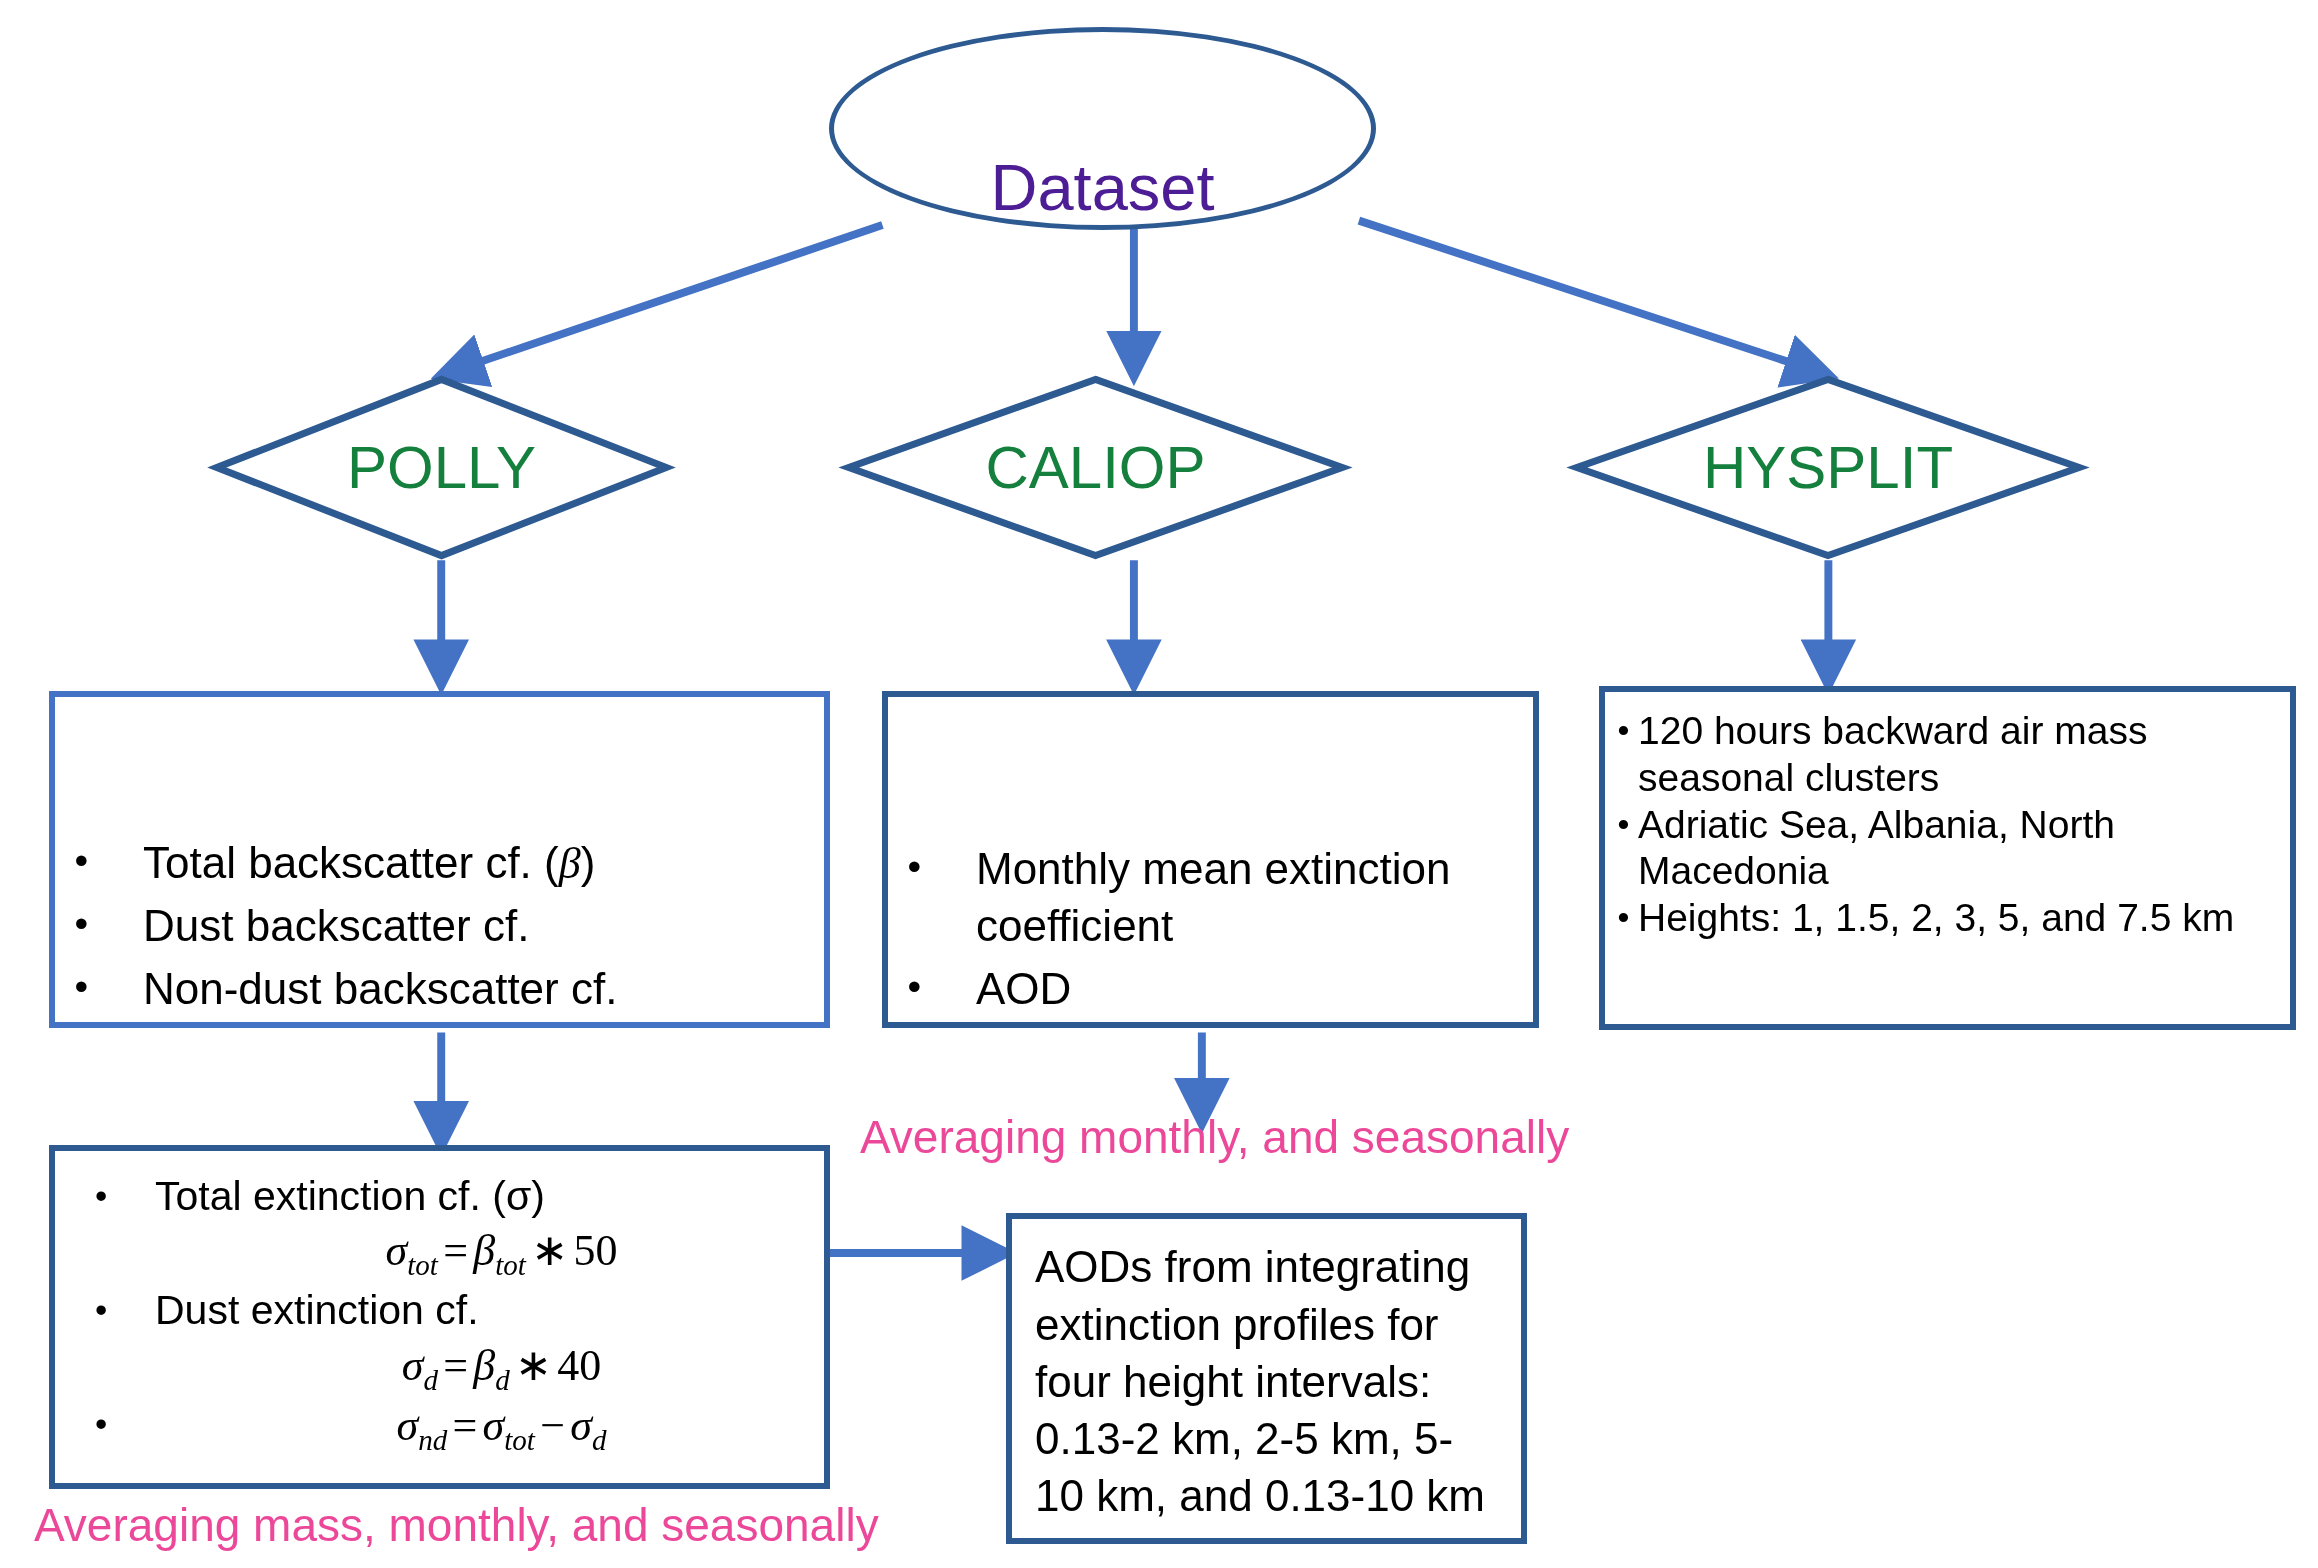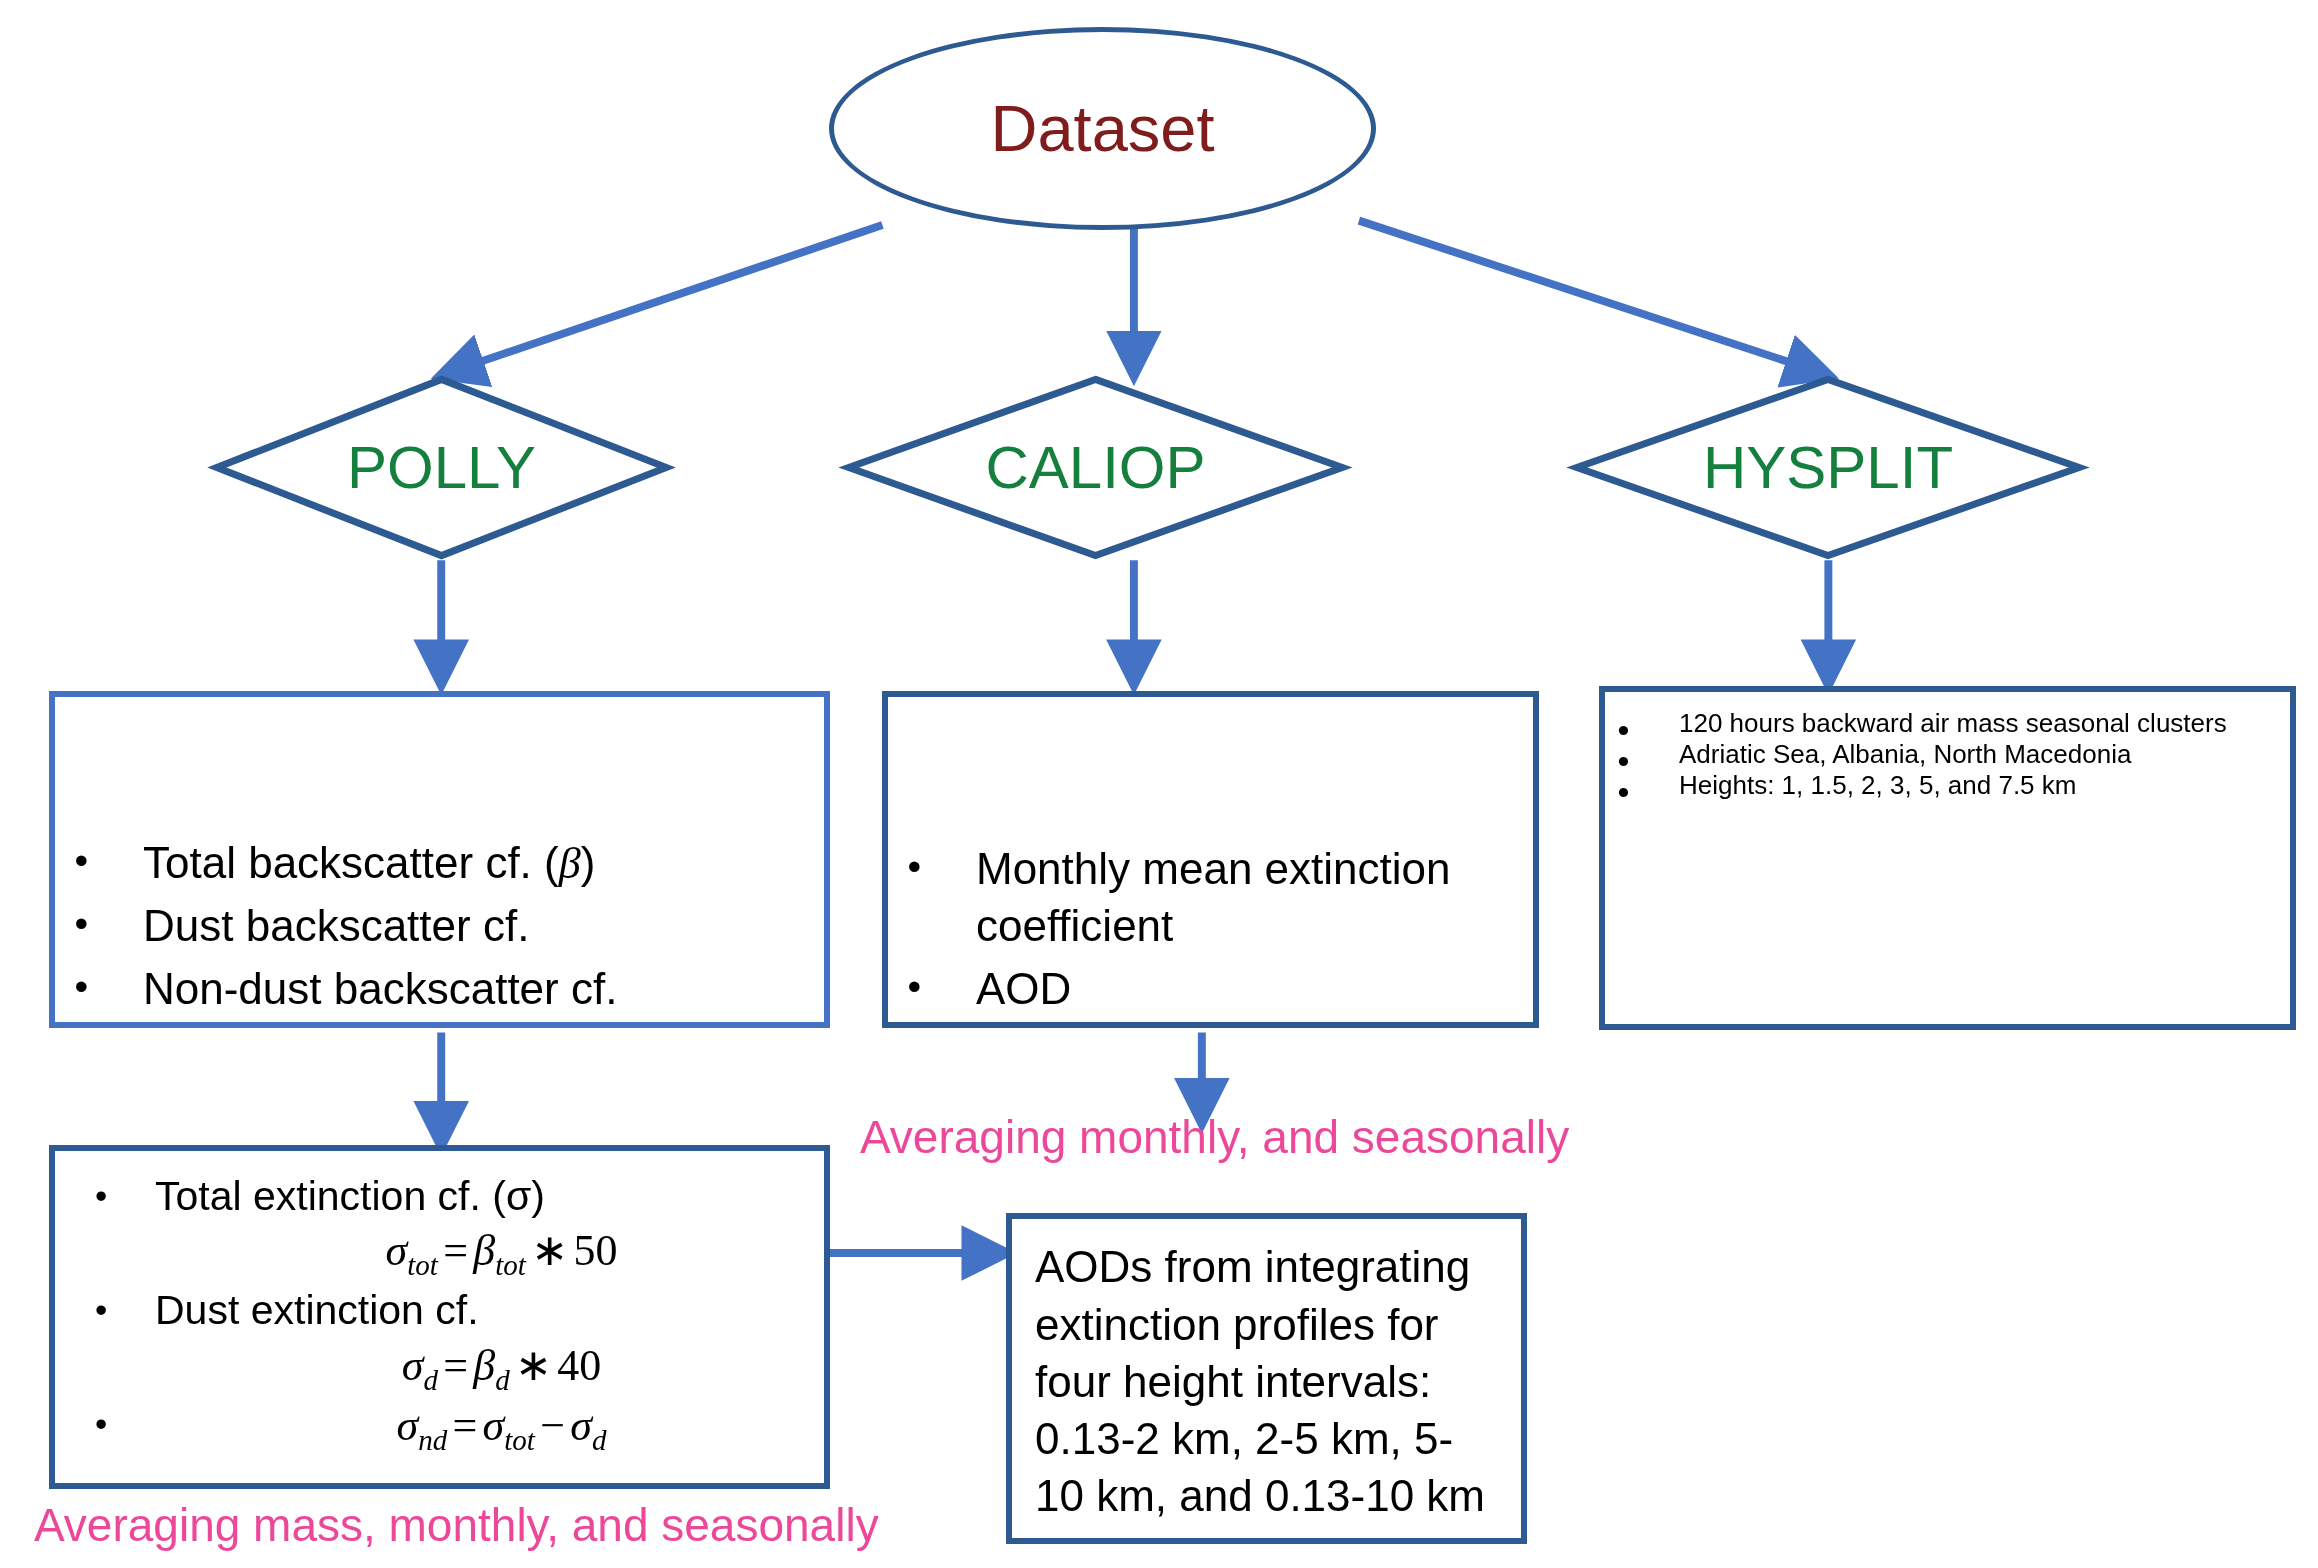--- a/index.html
+++ b/index.html
@@ -24,28 +24,28 @@
     top: 0;
     width: 2319px;
     height: 1569px;
     pointer-events: none;
   }
 
   
   .ellipse {
     position: absolute;
     display: flex;
-    align-items: center;
+    align-items: flex-end;
     justify-content: center;
     box-sizing: border-box;
     border: 5.3px solid #2E5A92;
     border-radius: 50%;
     background: #ffffff;
     font-size: 65px;
-    color: #7f1d1d;
+    color: #4c1d95;
     z-index: 3;
   }
 
   
   .diamond-wrap {
     position: absolute;
     z-index: 3;
   }
   .diamond-wrap svg {
     position: absolute;
@@ -112,23 +112,23 @@
     font-size: 41px;
     line-height: 1.26;
     padding-left: 76px;
     margin-bottom: 1.8px;
   }
   ul.bullets.tight > li:before {
     left: 16px;
     font-size: 35px;
   }
   ul.bullets.compact > li {
-    font-size: 26px;
+    font-size: 39px;
     line-height: 1.20;
-    padding-left: 74px;
+    padding-left: 33px;
     margin-bottom: 0;
   }
   ul.bullets.compact > li:before {
     left: 12.4px;
     font-size: 34px;
     line-height: 1.30;
   }
 
   .plain-text {
     font-size: 44px;

